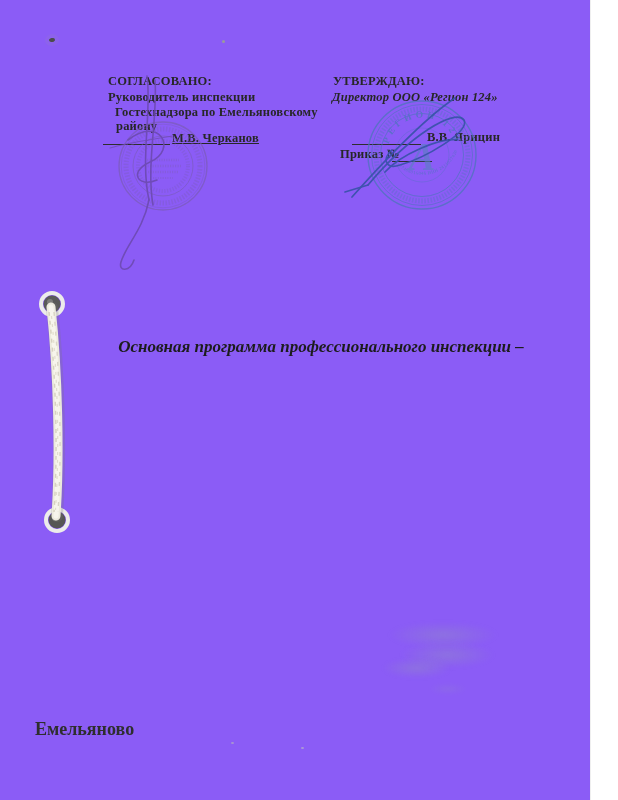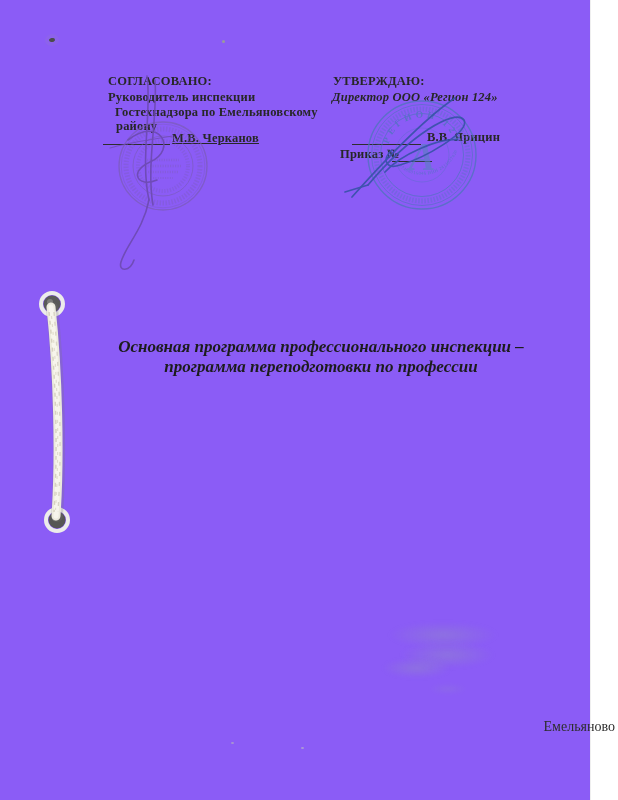--- a/index.html
+++ b/index.html
@@ -24,22 +24,22 @@
   
   .title-wrap{
     position:absolute;left:61px;top:337px;width:520px;
     text-align:center;
   }
   .title-line{
     font-size:17px;font-weight:bold;font-style:italic;color:#1c1c1c;
     line-height:19.5px;white-space:nowrap;
   }
   .city{
-    position:absolute;left:35px;top:719px;width:580px;text-align:right;
-    font-size:14px;color:#2e2e2e;
+    position:absolute;left:35px;top:719px;width:580px;text-align:left;
+    font-size:18px;color:#2e2e2e;font-weight:bold;
   }
   
   .speck{position:absolute;border-radius:50%;}
   .speck-a{left:49px;top:38px;width:6px;height:4px;background:#4c4c4c;
     box-shadow:0 0 0 4px rgba(160,150,170,0.12);transform:rotate(-12deg);}
   .speck-b{left:222px;top:40px;width:3px;height:3px;background:#9a9a9a;}
   .speck-c{left:231px;top:742px;width:3px;height:2px;background:#bbb;opacity:.6;}
   .speck-d{left:301px;top:747px;width:3px;height:2px;background:#c2c2c2;opacity:.6;}
   .smudge{
     position:absolute;filter:blur(2px);border-radius:40%;
@@ -135,18 +135,17 @@
 
   <svg style="left:340px;top:85px;" width="145" height="125" viewBox="0 0 145 125" fill="none" stroke="#3752a8" stroke-width="1.7" stroke-linecap="round" opacity="0.9">
     <path d="M12,112 C45,75 85,33 115,13"></path>
     <path d="M28,100 C70,50 115,23 124,35 C130,47 85,73 60,80 C45,85 42,73 52,65"></path>
     <path d="M45,87 C60,70 100,52 118,55"></path>
     <path d="M5,107 L28,100"></path>
   </svg>
 
   <div class="title-wrap">
     <div class="title-line">Основная программа профессионального инспекции –</div>
-    <div class="title-line">программа переподготовки по профессии</div>
   </div>
 
   <div class="city">Емельяново</div>
 
 </div>
 
 </body></html>

